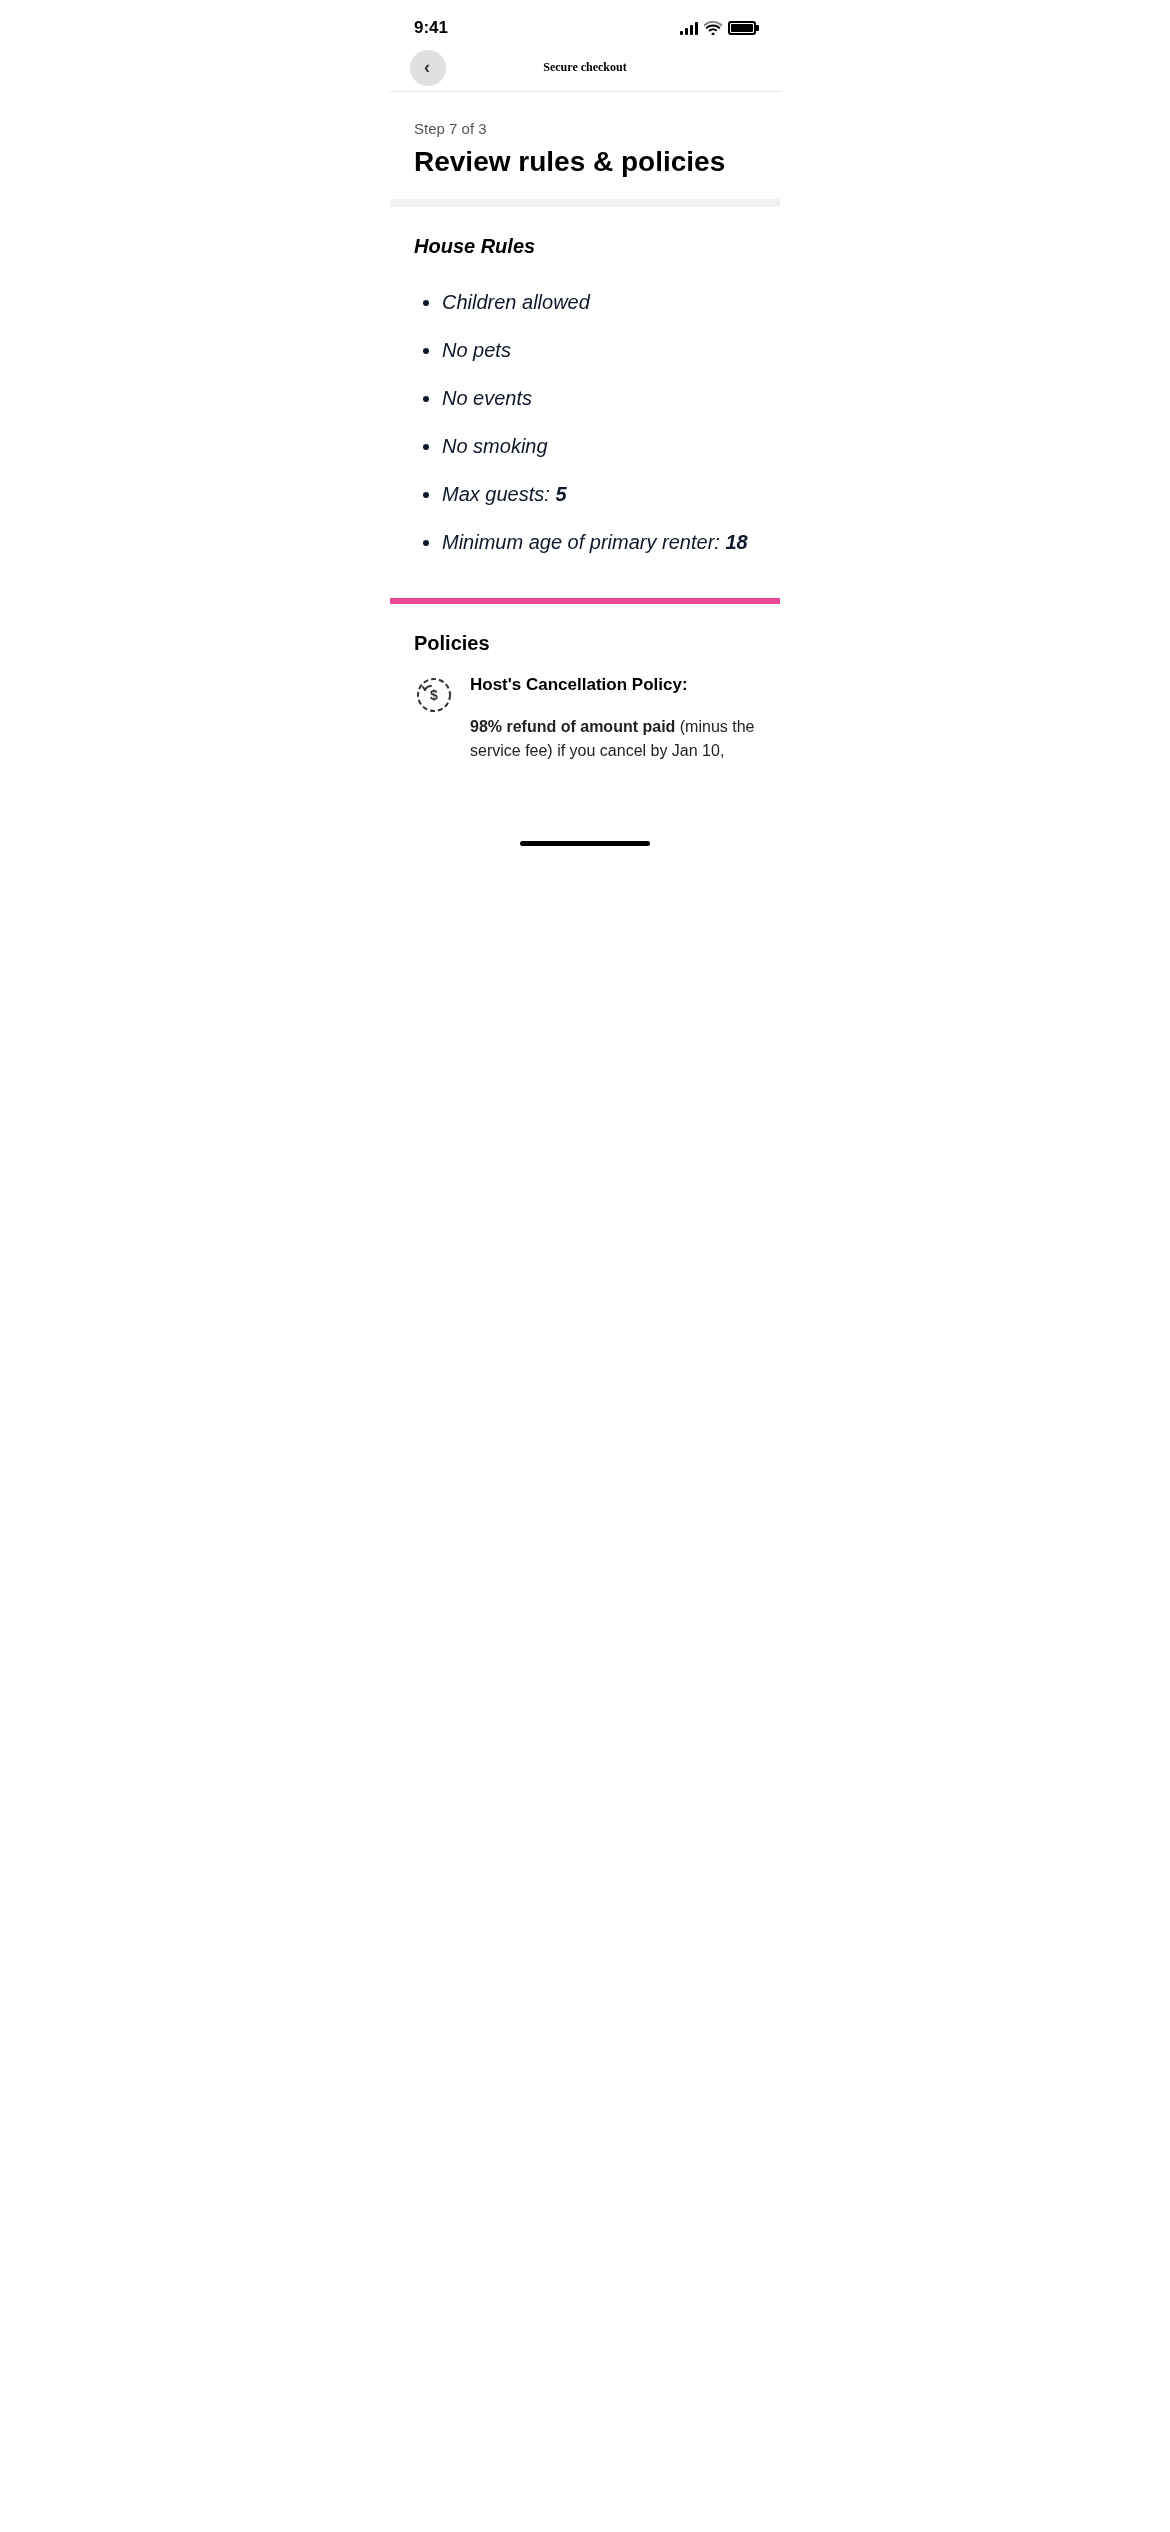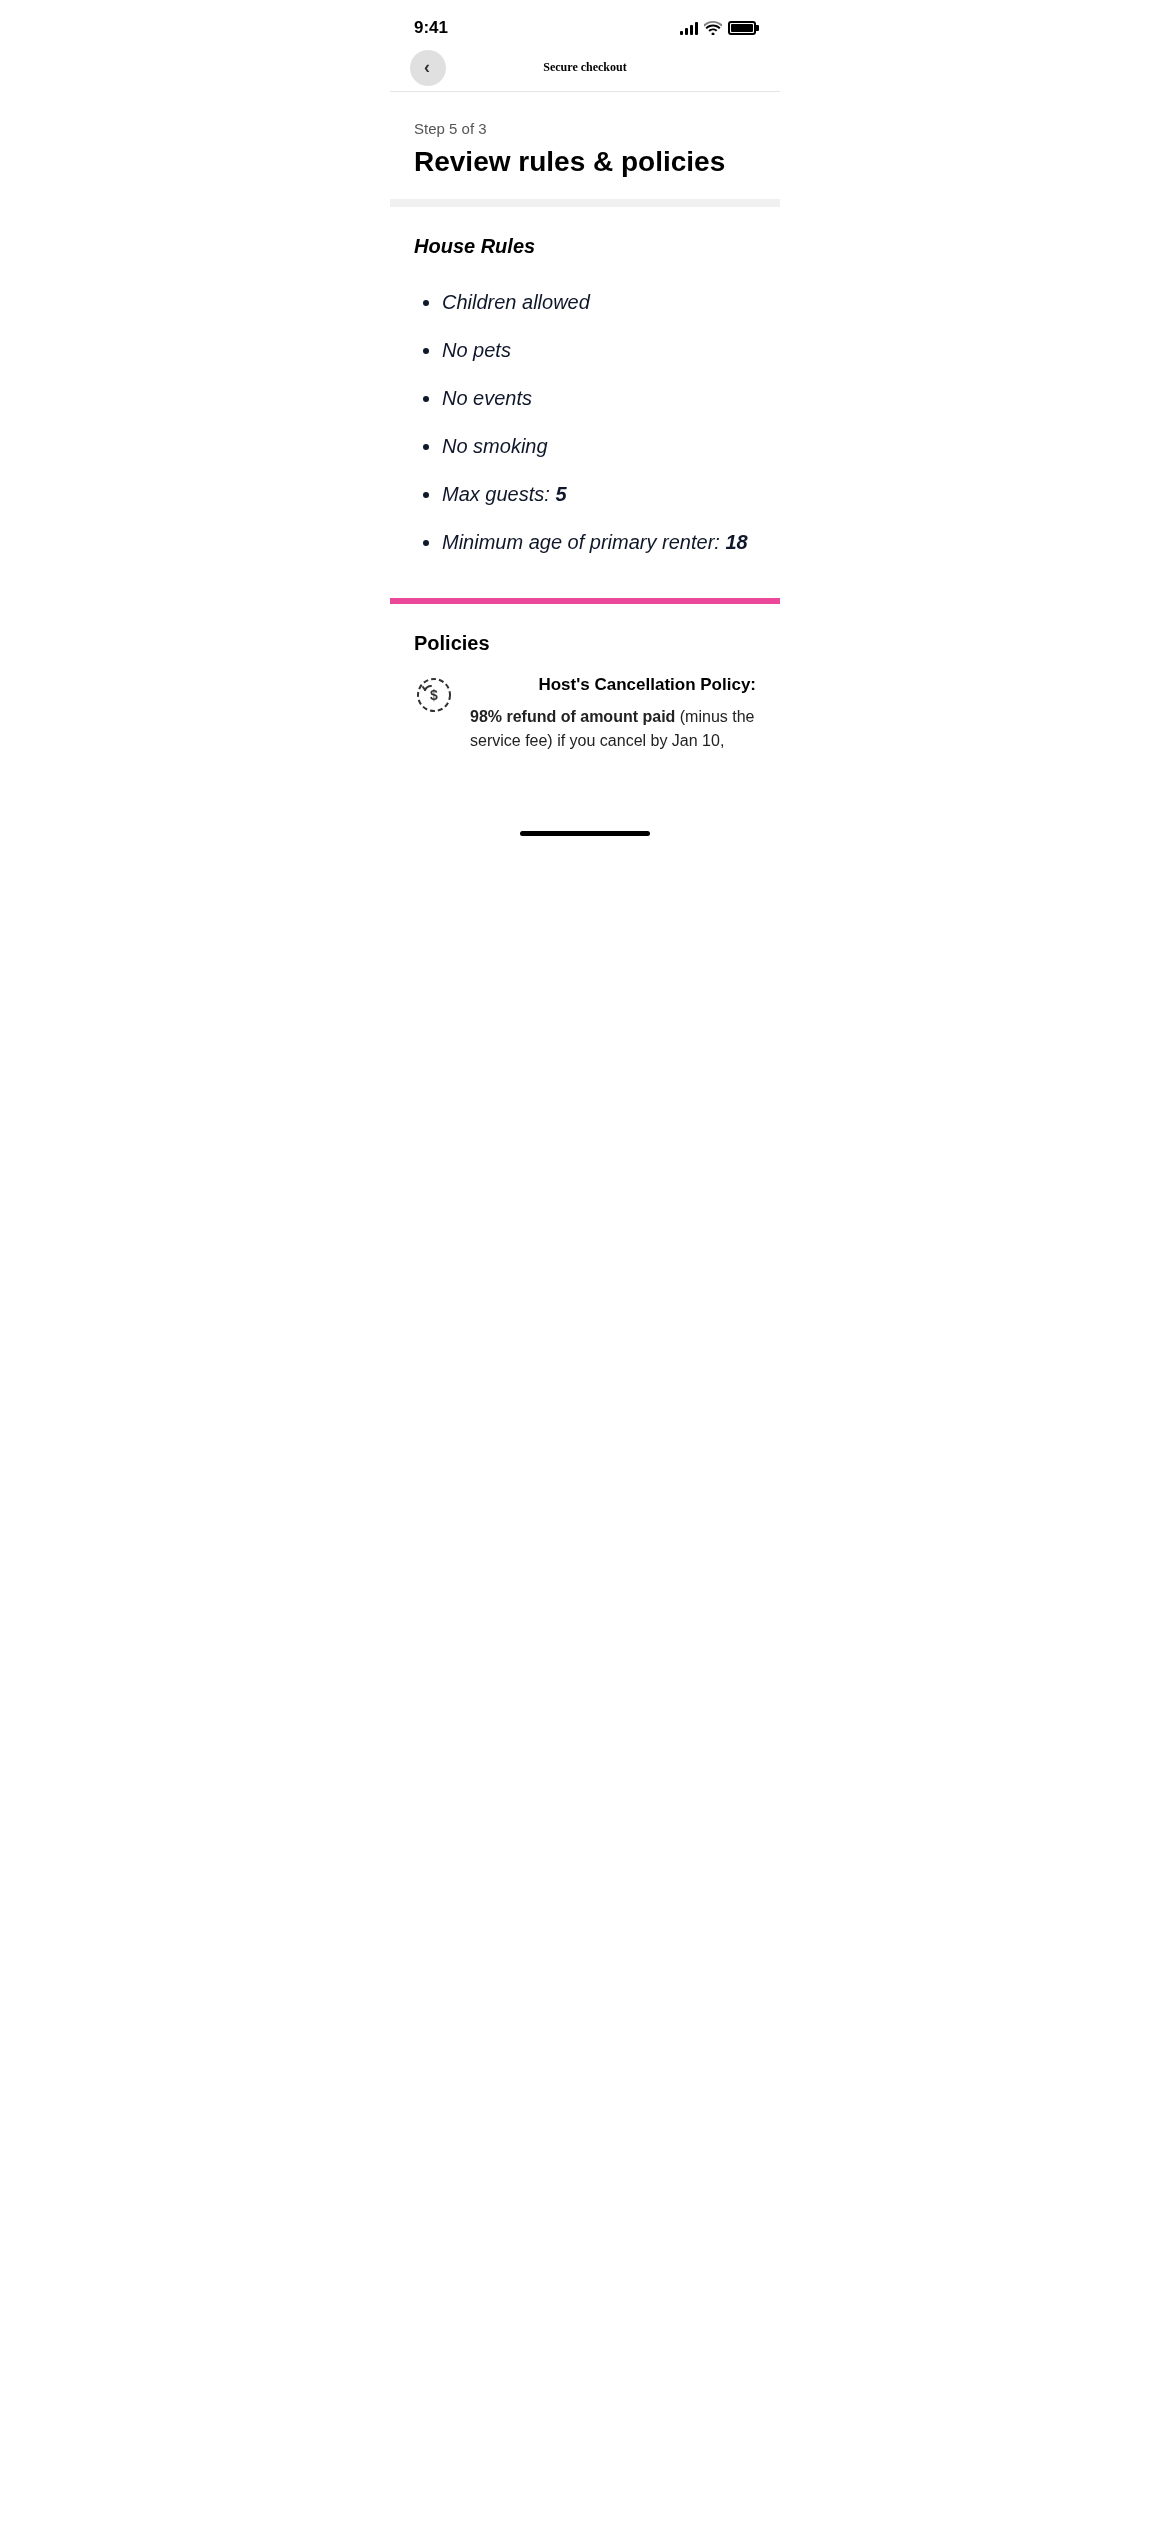--- a/index.html
+++ b/index.html
@@ -198,22 +198,21 @@
     }
 
     .policy-content {
       flex: 1;
     }
 
     .policy-title {
       font-size: 17px;
       font-weight: 700;
       color: #000;
-      margin-bottom: 10px;
-      text-align: right;
+      margin-bottom: 20px;
     }
 
     .policy-detail {
       font-size: 16px;
       color: #222;
       line-height: 1.5;
       margin-bottom: 14px;
     }
 
     .policy-detail strong {
@@ -264,21 +263,21 @@
 </div>
 
 <div class="nav-header">
   <div class="back-button">
     <span class="back-chevron">‹</span>
   </div>
   <span class="nav-title">Secure checkout</span>
 </div>
 
 <div class="step-section">
-  <div class="step-label">Step 5 of 3</div>
+  <div class="step-label">Step 7 of 3</div>
   <div class="step-title">Review rules &amp; policies</div>
 </div>
 
 <div class="rules-section">
   <h2 class="section-heading">House Rules</h2>
   <ul class="rules-list">
     <li>Children allowed</li>
     <li>No pets</li>
     <li>No events</li>
     <li>No smoking</li>

